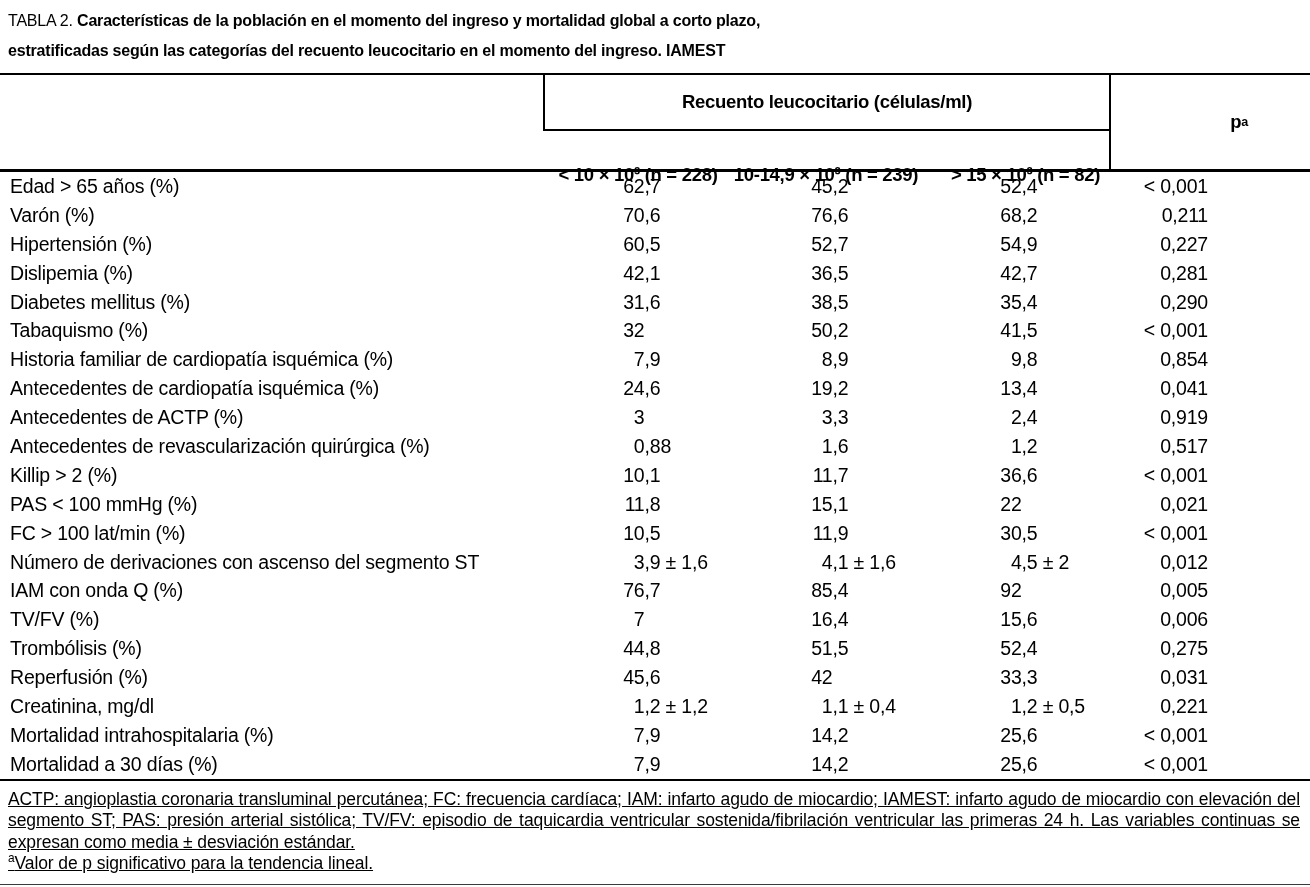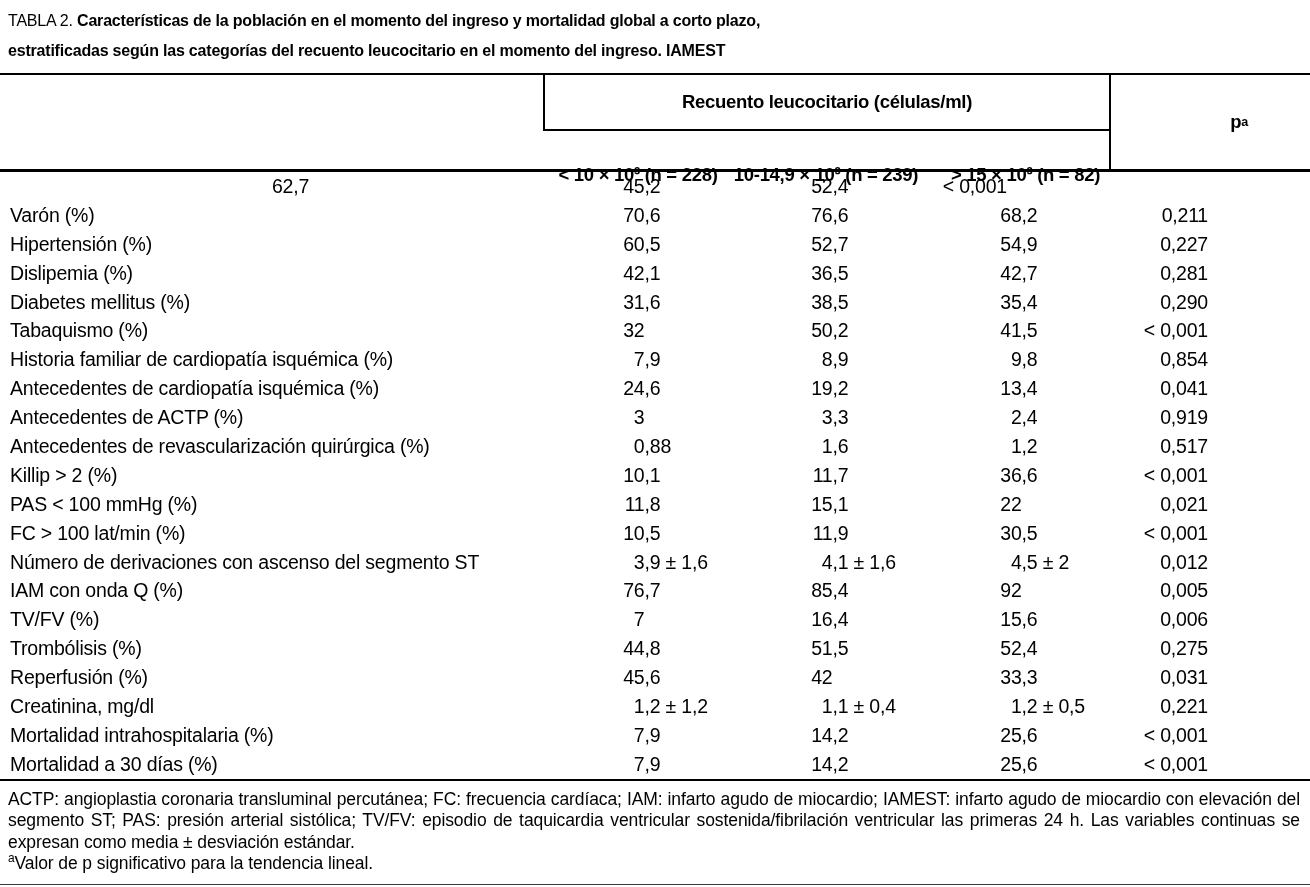--- a/index.html
+++ b/index.html
@@ -80,20 +80,21 @@
   .cell.num { display: flex; }
   .cell.num .int { width: 54%; text-align: right; white-space: pre; }
   .cell.num .dec { flex: 1; text-align: left; white-space: pre; }
   .cell.pval { text-align: right; padding-right: 102px; white-space: nowrap; }
   
   .footnotes {
     padding: 8px 10px 0 8px;
     font-size: 17.5px;
     line-height: 21.5px;
     letter-spacing: -0.1px;
+    text-decoration: underline;
   }
   .fn-abbr { text-align: justify; }
 </style>
 </head>
 <body>
 
 <div class="page">
 
   <div class="title">
     <div><span class="tlabel">TABLA 2.</span> <span>Características de la población en el momento del ingreso y mortalidad global a corto plazo,</span></div>
@@ -111,20 +112,21 @@
     <div class="h-p">
         <span>p</span>
         <sup>a</sup>
       </div>
   </div>
 
   <div class="rule rule-thick"></div>
 
   <div class="tbody" id="tbody">
   <div class="row">
+    <div class="cell label">Edad &gt; 65 años (%)</div>
     <div class="cell num c1">
           <span class="int">62</span>
           <span class="dec">,7</span>
         </div>
     <div class="cell num c2">
           <span class="int">45</span>
           <span class="dec">,2</span>
         </div>
     <div class="cell num c3">
           <span class="int">52</span>

